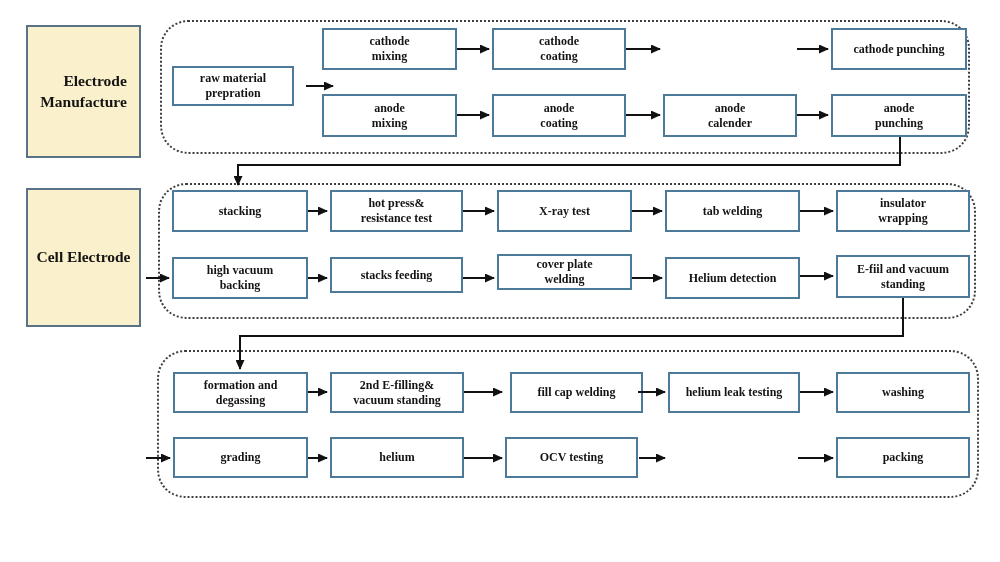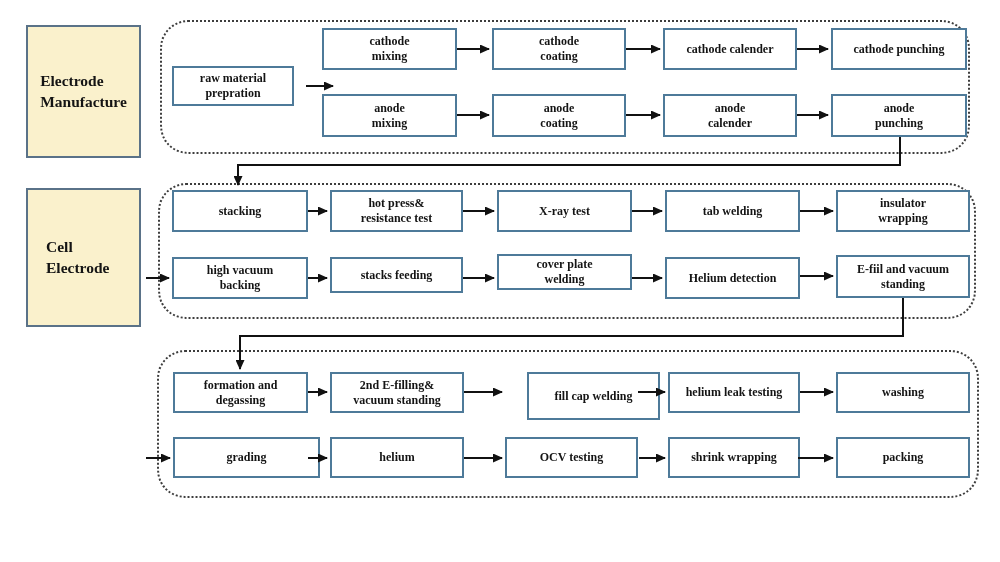--- a/index.html
+++ b/index.html
@@ -3,23 +3,23 @@
 <meta charset="utf-8">
 <style>
   html,body { margin:0; padding:0; background:#ffffff; }
   .canvas {
     position:relative; width:1000px; height:562px; background:#ffffff;
     font-family:"Liberation Serif","DejaVu Serif",serif; overflow:hidden;
   }
   .stage {
     position:absolute; box-sizing:border-box;
     background:#faf1cc; border:2px solid #5a7288;
-    display:flex; align-items:center; justify-content:center; text-align:left;
+    display:flex; align-items:center; justify-content:center; text-align:right;
     font-weight:bold; font-size:15.5px; line-height:1.3; color:#141414;
-    white-space:pre-line; padding:18px;
+    white-space:pre-line; padding:8px;
   }
   .sect {
     position:absolute; box-sizing:border-box;
     border:2px dotted #3d3d3d; border-radius:28px;
   }
   .pbox {
     position:absolute; box-sizing:border-box;
     background:#ffffff; border:2px solid #4e7a99;
     display:flex; align-items:center; justify-content:center; text-align:center;
     font-weight:bold; font-size:12px; line-height:1.22; color:#141414;
@@ -45,21 +45,20 @@
   <div class="sect" style="left:160px;top:20px;width:810px;height:134px"></div>
   <div class="sect" style="left:158px;top:183px;width:818px;height:136px"></div>
   <div class="sect" style="left:157px;top:350px;width:822px;height:148px"></div>
 
   <div class="pbox" style="left:172px;top:66px;width:122px;height:40px">raw material
 prepration</div>
   <div class="pbox" style="left:322px;top:28px;width:135px;height:42px">cathode
 mixing</div>
   <div class="pbox" style="left:492px;top:28px;width:134px;height:42px">cathode
 coating</div>
-  <div class="pbox" style="left:663px;top:28px;width:134px;height:42px">cathode calender</div>
   <div class="pbox" style="left:831px;top:28px;width:136px;height:42px">cathode punching</div>
   <div class="pbox" style="left:322px;top:94px;width:135px;height:43px">anode
 mixing</div>
   <div class="pbox" style="left:492px;top:94px;width:134px;height:43px">anode
 coating</div>
   <div class="pbox" style="left:663px;top:94px;width:134px;height:43px">anode
 calender</div>
   <div class="pbox" style="left:831px;top:94px;width:136px;height:43px">anode
 punching</div>
 
@@ -76,27 +75,26 @@
   <div class="pbox" style="left:497px;top:254px;width:135px;height:36px">cover plate
 welding</div>
   <div class="pbox" style="left:836px;top:255px;width:134px;height:43px">E-fiil and vacuum
 standing</div>
   <div class="pbox" style="left:665px;top:257px;width:135px;height:42px">Helium detection</div>
 
   <div class="pbox" style="left:173px;top:372px;width:135px;height:41px">formation and
 degassing</div>
   <div class="pbox" style="left:330px;top:372px;width:134px;height:41px">2nd E-filling&amp;
 vacuum standing</div>
-  <div class="pbox" style="left:527px;top:372px;width:133px;height:48px">fill cap welding</div>
+  <div class="pbox" style="left:510px;top:372px;width:133px;height:41px">fill cap welding</div>
   <div class="pbox" style="left:668px;top:372px;width:132px;height:41px">helium leak testing</div>
   <div class="pbox" style="left:836px;top:372px;width:134px;height:41px">washing</div>
-  <div class="pbox" style="left:173px;top:437px;width:147px;height:41px">grading</div>
+  <div class="pbox" style="left:173px;top:437px;width:135px;height:41px">grading</div>
   <div class="pbox" style="left:330px;top:437px;width:134px;height:41px">helium</div>
   <div class="pbox" style="left:505px;top:437px;width:133px;height:41px">OCV testing</div>
-  <div class="pbox" style="left:668px;top:437px;width:132px;height:41px">shrink wrapping</div>
   <div class="pbox" style="left:836px;top:437px;width:134px;height:41px">packing</div>
 
   <svg class="overlay" viewBox="0 0 1000 562">
     <defs>
       <marker id="ah" viewBox="0 0 10 9" markerWidth="10" markerHeight="9" refX="9" refY="4.5" orient="auto" markerUnits="userSpaceOnUse">
         <path d="M0,0 L10,4.5 L0,9 z" fill="#111111"></path>
       </marker>
     </defs>
 
     <g>

